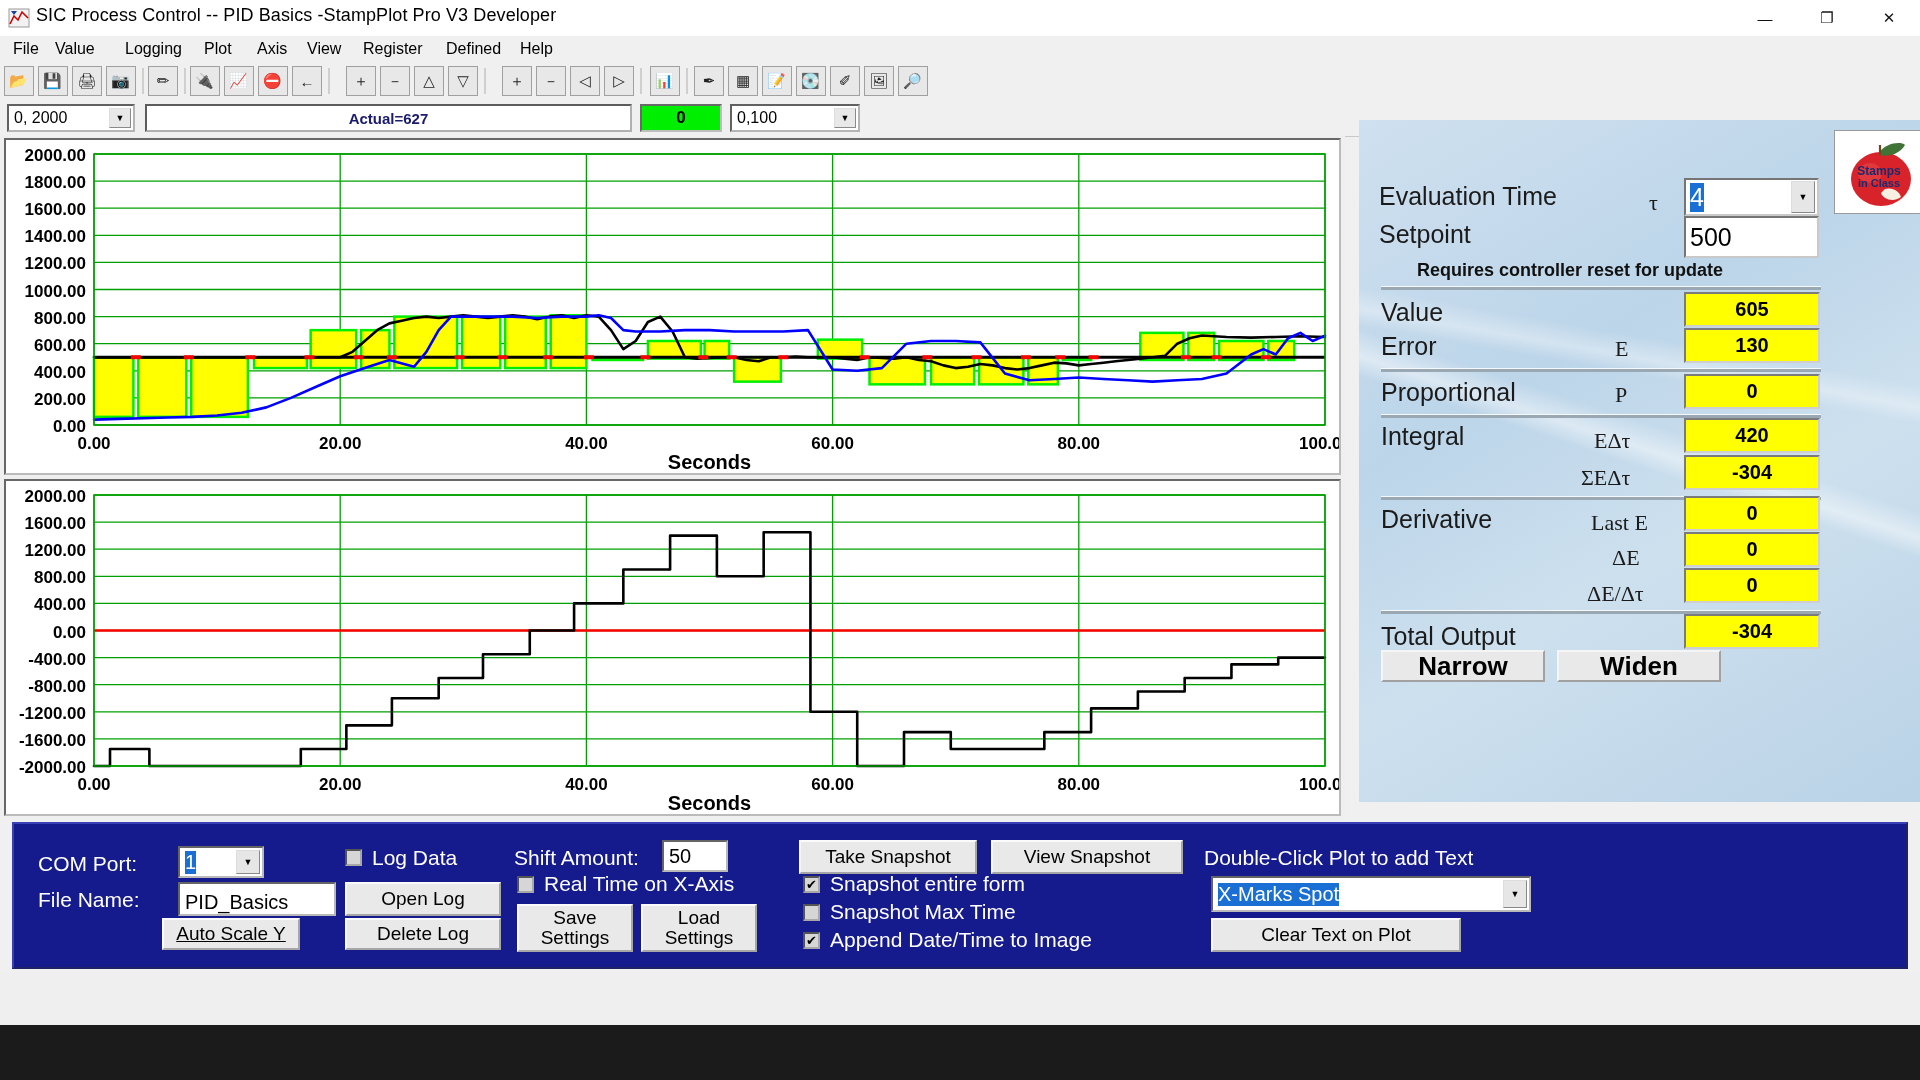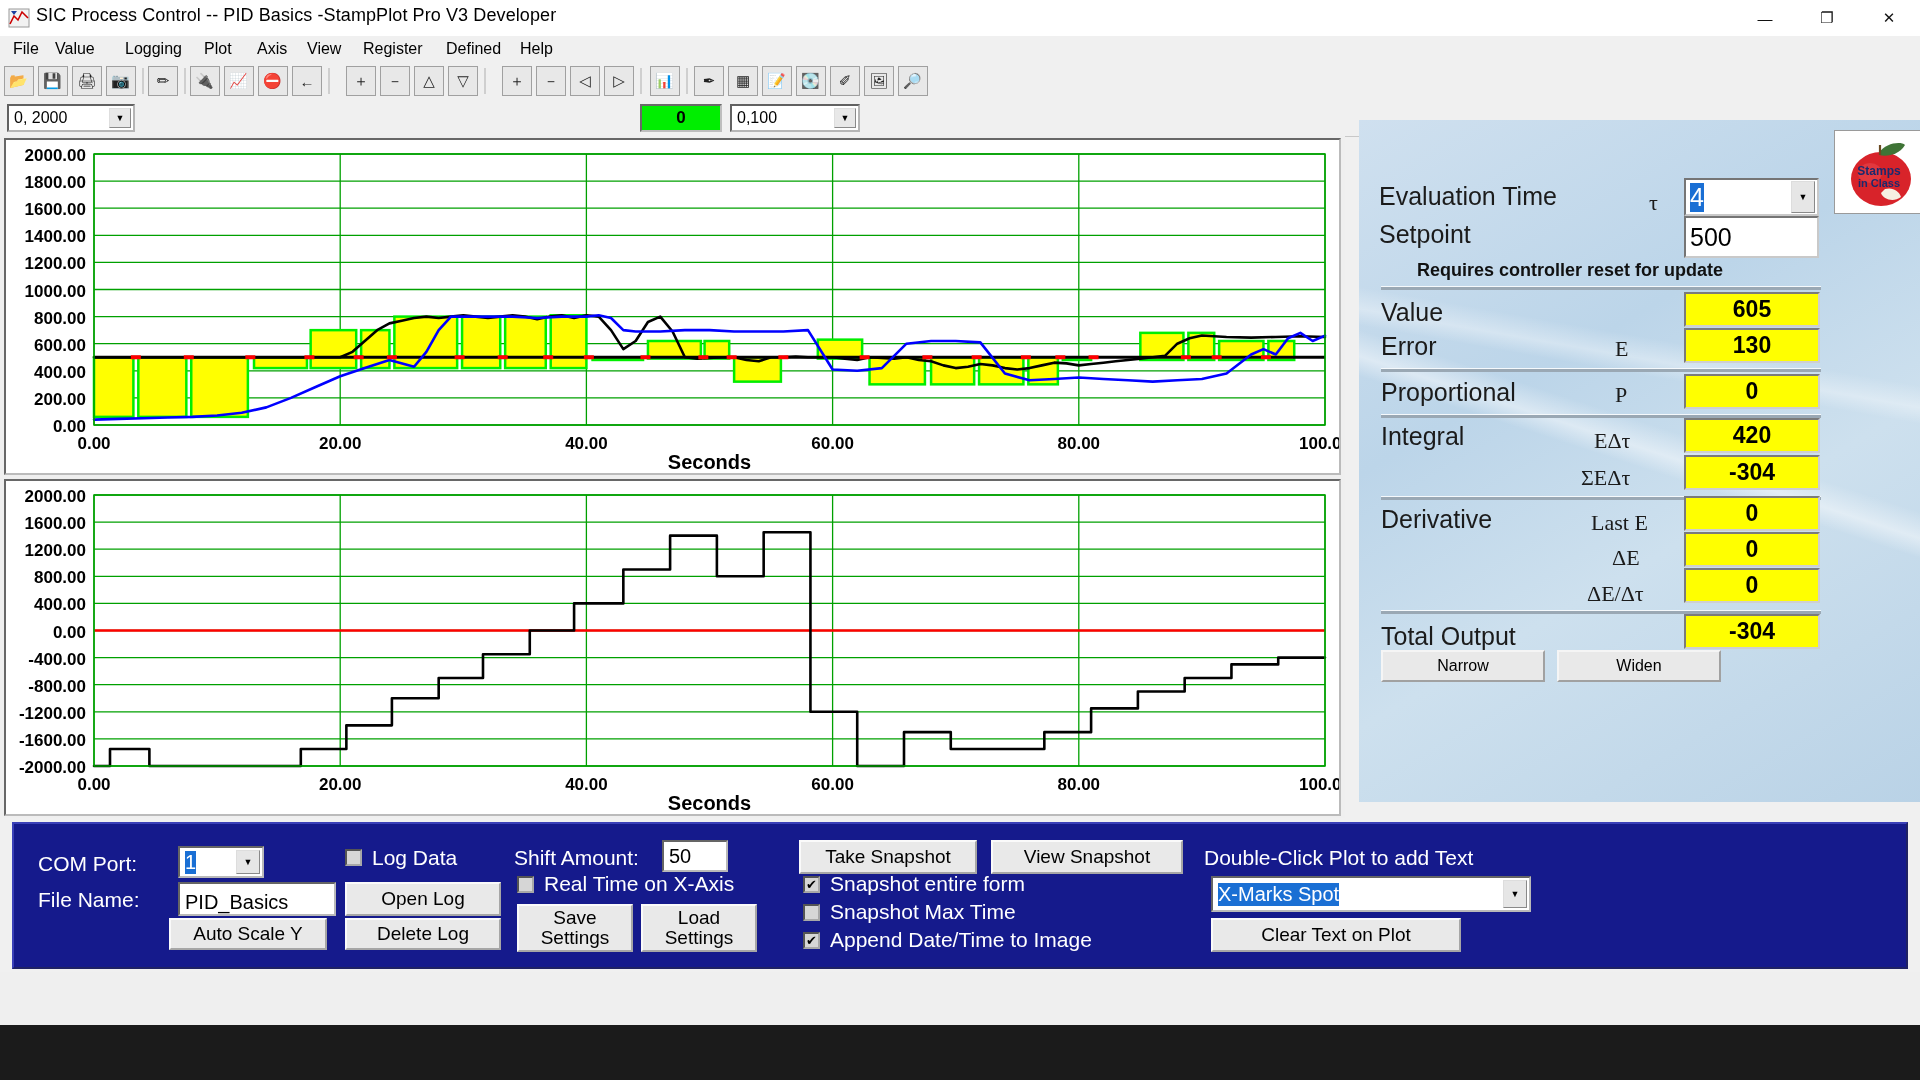--- a/index.html
+++ b/index.html
@@ -50,29 +50,29 @@
       background:linear-gradient(150deg,#cfe0ef 0%,#bcd5e9 35%,#cde0ee 60%,#b9d2e6 100%);
       overflow:hidden;margin-left:14px;}
   .pidpanel:before{content:"";position:absolute;left:-50px;top:120px;width:760px;height:420px;
       background:linear-gradient(18deg,transparent 45%,rgba(255,255,255,.45) 48%,transparent 52%),
                  linear-gradient(10deg,transparent 62%,rgba(255,255,255,.35) 65%,transparent 69%);}
   .logo{position:absolute;right:8px;top:10px;width:90px;height:82px;background:#fff;border:1px solid #9a9a9a;}
   .plabel{position:absolute;font-size:25px;color:#1b1b1b;white-space:nowrap;}
   .psym{position:absolute;font-size:22px;color:#1b1b1b;font-family:"Liberation Serif",serif;}
   .pnote{position:absolute;font-size:18px;font-weight:bold;color:#111;}
   .yellowbox{position:absolute;background:#ffff00;border:2px inset #cfcfcf;box-sizing:border-box;
-      display:flex;align-items:center;justify-content:center;font-size:23px;font-weight:bold;color:#000;}
+      display:flex;align-items:center;justify-content:center;font-size:20px;font-weight:bold;color:#000;}
   .whitebox{position:absolute;background:#fff;border:2px inset #c9c9c9;box-sizing:border-box;
       display:flex;align-items:center;font-size:25px;color:#000;padding-left:4px;}
   .whitebox .sel{background:#1a6fd4;color:#fff;}
   .whitebox .arrow{position:absolute;right:2px;top:1px;bottom:1px;width:22px;background:#e6e6e6;
       border:1px outset #ddd;display:flex;align-items:center;justify-content:center;font-size:9px;}
   .hsep{position:absolute;height:3px;background:#9aa8b4;border-top:1px solid #f5f9fc;}
   .pbtn{position:absolute;background:#e9e9e9;border:2px outset #f5f5f5;box-sizing:border-box;
-      display:flex;align-items:center;justify-content:center;font-size:16px;font-weight:normal;color:#000;}
+      display:flex;align-items:center;justify-content:center;font-size:26px;font-weight:bold;color:#000;}
 
   
   .bluepanel{position:absolute;left:12px;top:822px;width:1896px;height:147px;background:#151a8c;
       border:2px outset #3a40b8;box-sizing:border-box;}
   .bl{position:absolute;color:#fff;font-size:21px;white-space:nowrap;}
   .bbtn{position:absolute;background:#e9e9e9;border:2px outset #fafafa;box-sizing:border-box;
       display:flex;align-items:center;justify-content:center;font-size:19px;color:#000;text-align:center;line-height:1.05;}
   .btxt{position:absolute;background:#fff;border:2px inset #b9b9b9;box-sizing:border-box;
       display:flex;align-items:center;font-size:20px;color:#000;padding-left:5px;}
   .btxt .arrow{position:absolute;right:2px;top:2px;bottom:2px;width:22px;background:#e6e6e6;
@@ -147,20 +147,23 @@
     <div class="tb" style="left:796px">💽</div>
     <div class="tb" style="left:830px">✐</div>
     <div class="tb" style="left:864px">🖼</div>
     <div class="tb" style="left:898px">🔎</div>
   </div>
 
   <div class="row2">
     <div class="combo" style="left:7px;top:4px;width:128px;height:28px;">
       <span>0, 2000</span>
       <span class="arrow">▼</span>
+    </div>
+    <div class="statusfield" style="left:145px;top:4px;width:487px;height:28px;">
+      <span>Actual=627</span>
     </div>
     <div class="greenval" style="left:640px;top:4px;width:82px;height:28px;">
       <span>0</span>
     </div>
     <div class="combo" style="left:730px;top:4px;width:130px;height:28px;">
       <span>0,100</span>
       <span class="arrow">▼</span>
     </div>
   </div>
 
@@ -391,21 +394,21 @@
   <div class="bluepanel">
     <div class="bl" style="left:24px;top:28px;">COM Port:</div>
     <div class="btxt" style="left:164px;top:22px;width:86px;height:32px;">
       <span class="sel">1</span>
       <span class="arrow">▼</span>
     </div>
     <div class="bl" style="left:24px;top:64px;">File Name:</div>
     <div class="btxt" style="left:164px;top:58px;width:158px;height:34px;align-items:flex-end;">
       <span>PID_Basics</span>
     </div>
-    <div class="bbtn" style="left:155px;top:94px;width:158px;height:32px;">Auto Scale Y</div>
+    <div class="bbtn" style="left:148px;top:94px;width:138px;height:32px;text-decoration:underline;">Auto Scale Y</div>
 
     <div class="chk" style="left:331px;top:25px;">
         <span></span>
       </div>
     <div class="bl" style="left:358px;top:22px;">Log Data</div>
     <div class="bbtn" style="left:331px;top:58px;width:156px;height:34px;">Open Log</div>
     <div class="bbtn" style="left:331px;top:94px;width:156px;height:32px;">Delete Log</div>
 
     <div class="bl" style="left:500px;top:22px;">Shift Amount:</div>
     <div class="btxt" style="left:648px;top:16px;width:66px;height:32px;">

